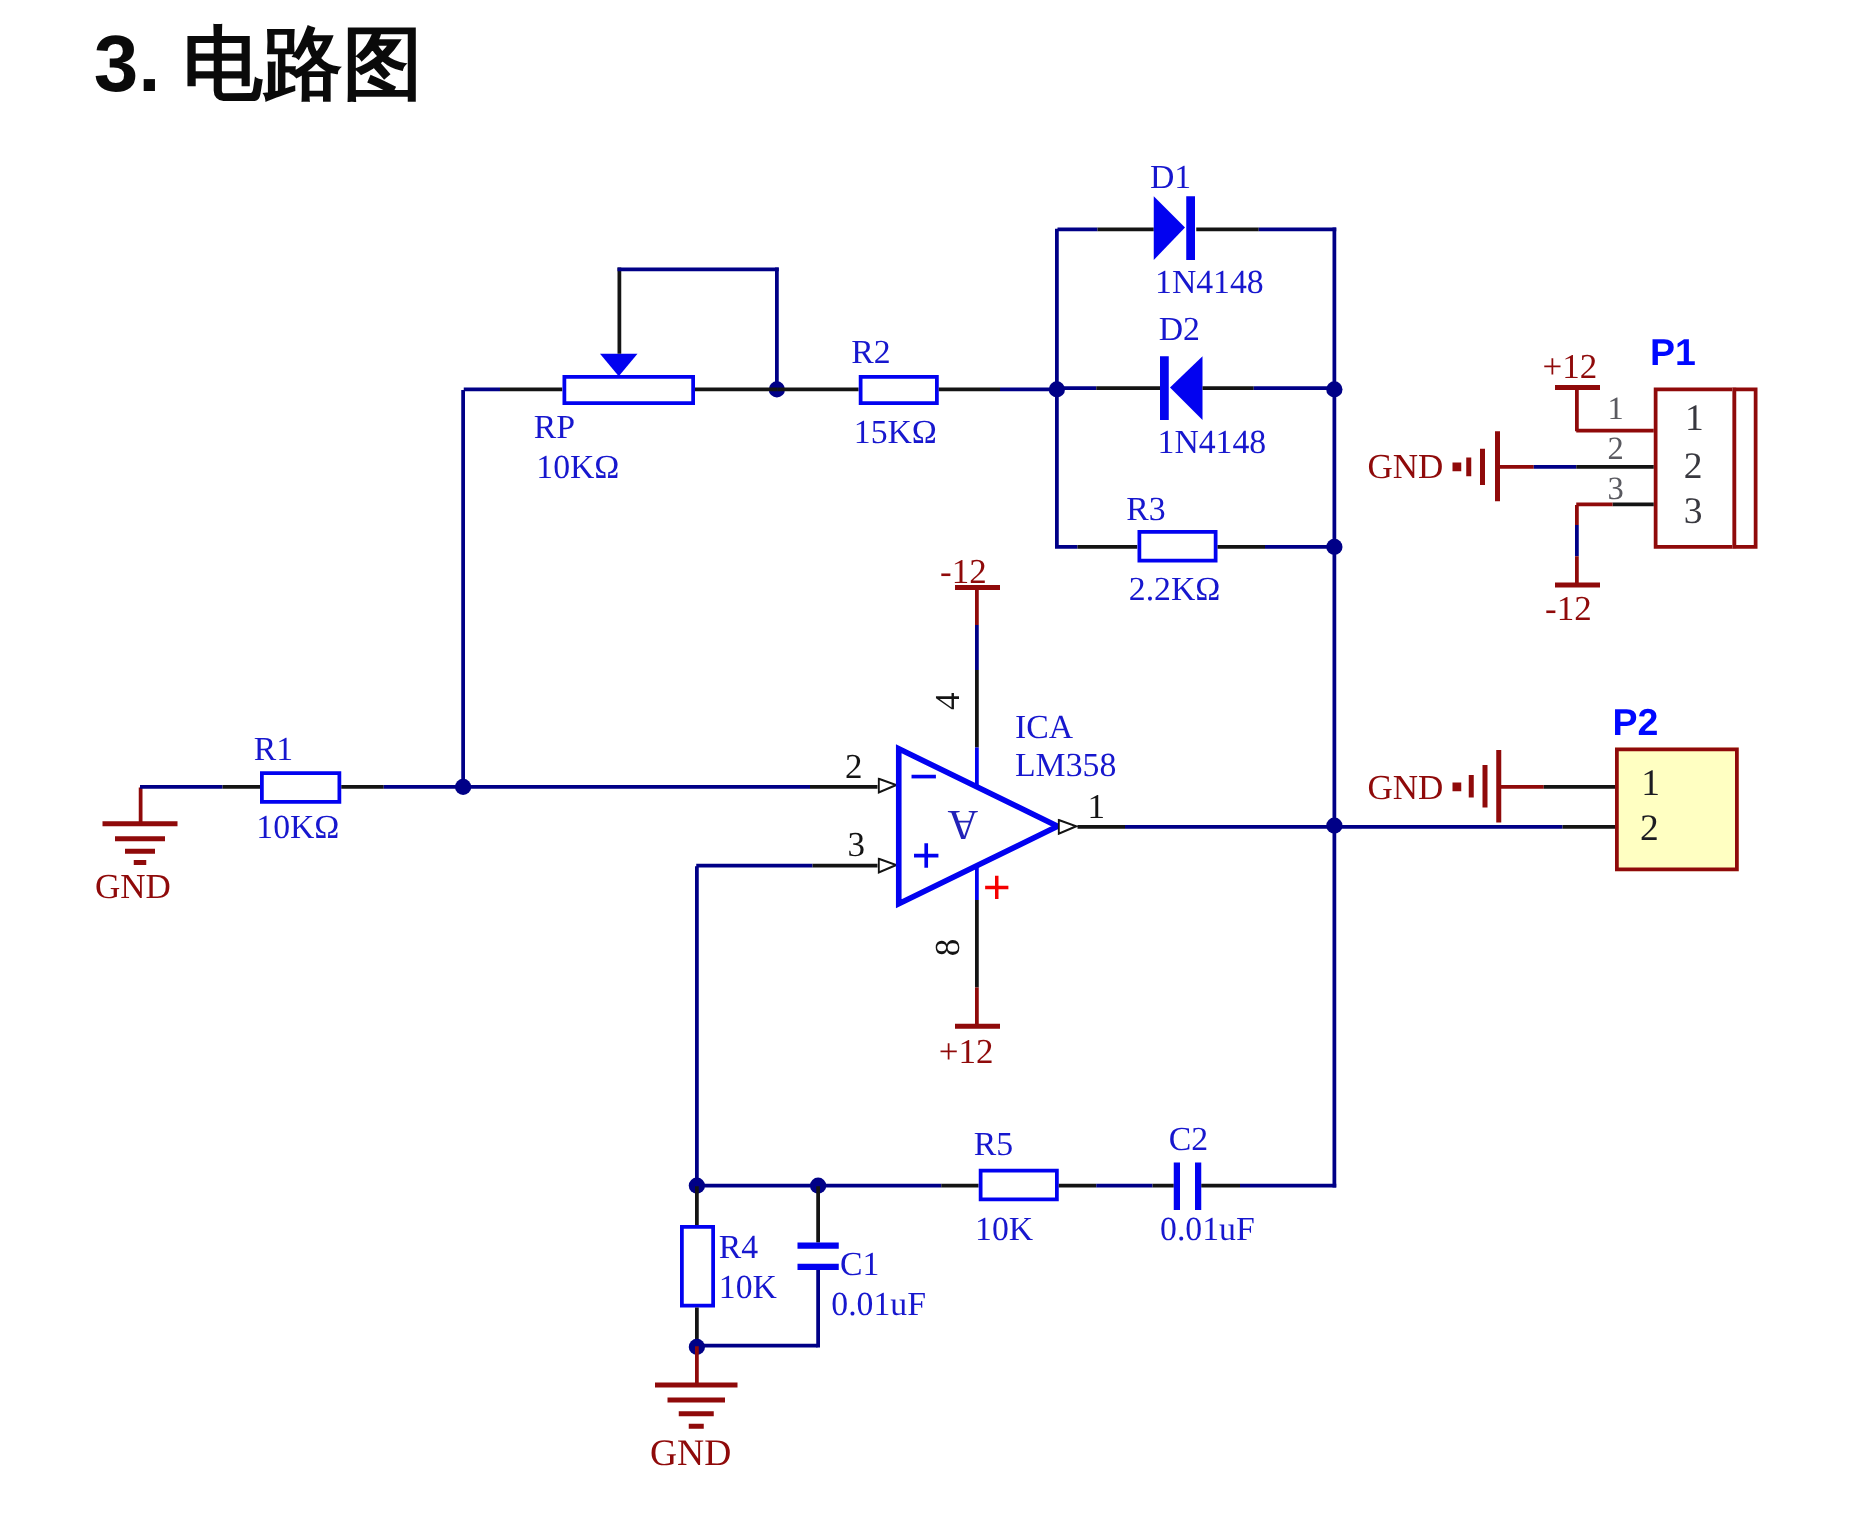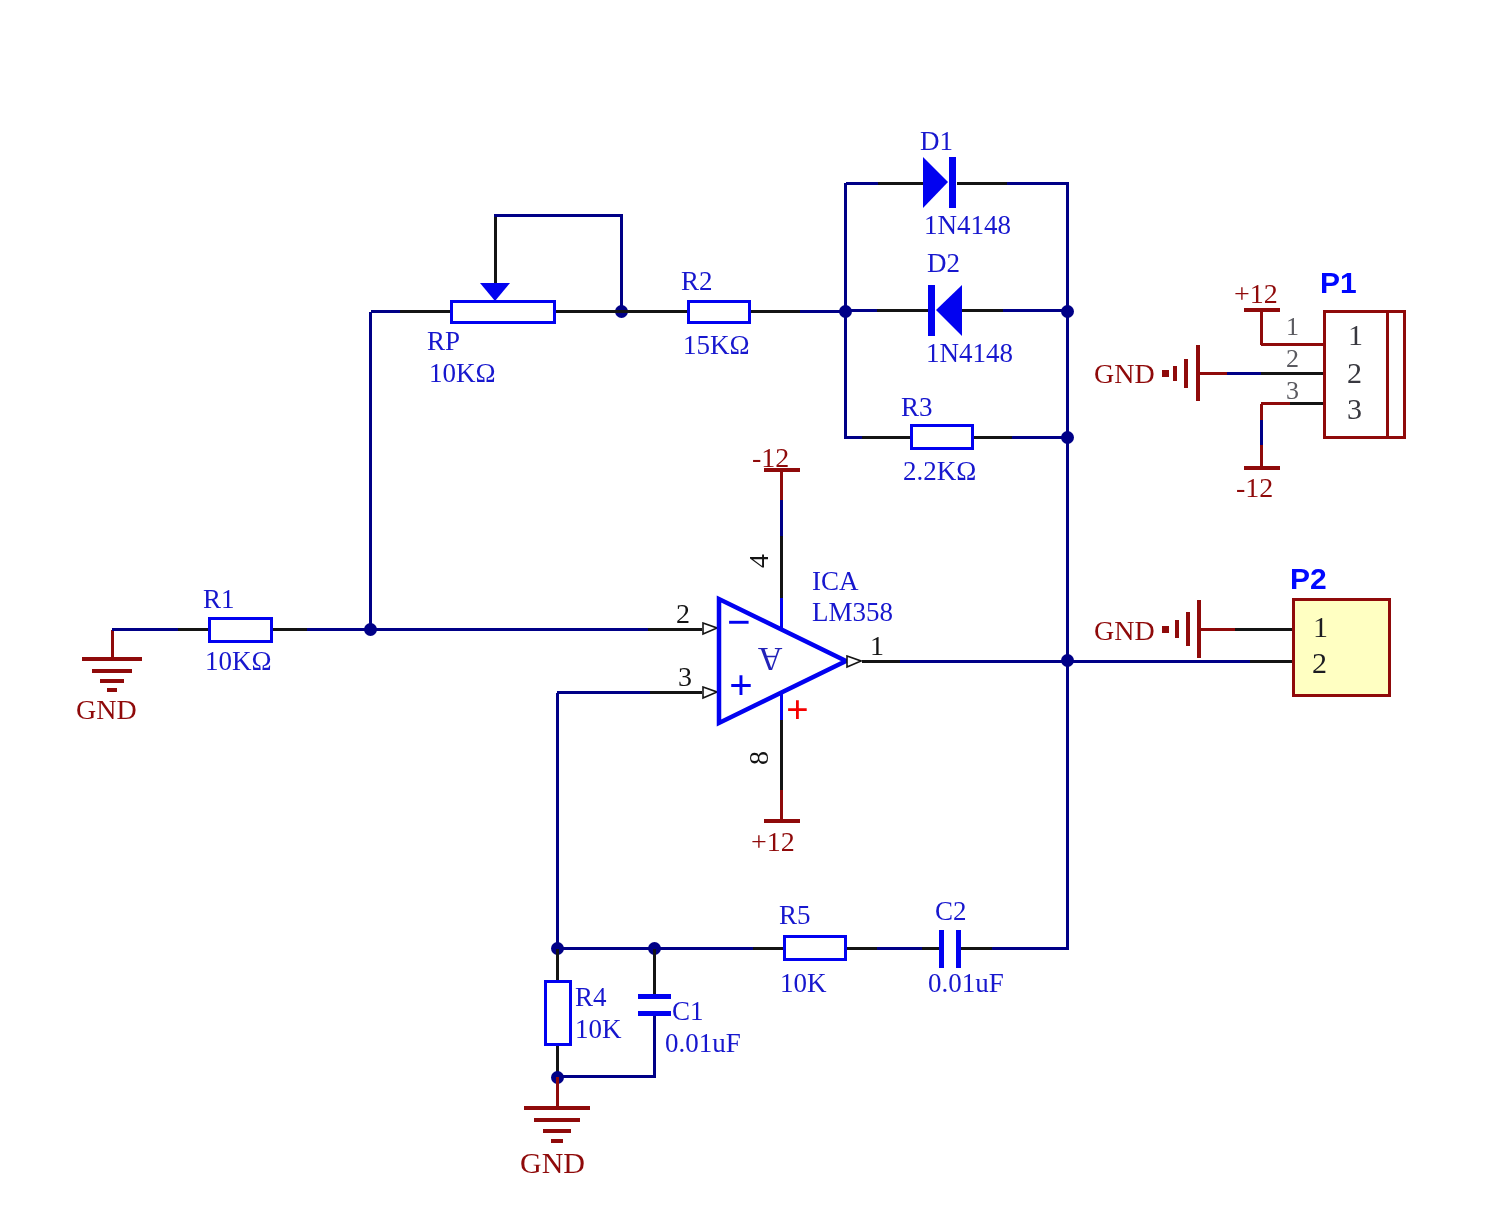--- a/index.html
+++ b/index.html
@@ -25,20 +25,21 @@
   svg{position:absolute;display:block}
   .opsign{position:absolute;color:#0202F0;font:bold 42px "Liberation Serif",serif;line-height:1}
   .redplus{position:absolute;color:#F50000;font:bold 40px "Liberation Serif",serif;line-height:1}
   .conn{position:absolute;border:3px solid #8F0A0A;box-sizing:border-box;background:#fff}
 </style>
 </head>
 <body>
 
 <div id="stage">
 
+  <div class="ttl">3. 电路图</div>
 
   <div class="wv r" style="left:111px;top:630px;height:28px"></div>
   <div class="gb" style="left:82px;top:657px;width:60px;height:4px"></div>
   <div class="gb" style="left:92px;top:669px;width:40px;height:4px"></div>
   <div class="gb" style="left:100px;top:679px;width:24px;height:4px"></div>
   <div class="gb" style="left:107px;top:688px;width:10px;height:4px"></div>
   <div class="pw" style="left:76px;top:694px">GND</div>
 
   <div class="wh" style="left:112px;top:628px;width:66px"></div>
   <div class="wh k" style="left:178px;top:628px;width:30px"></div>

